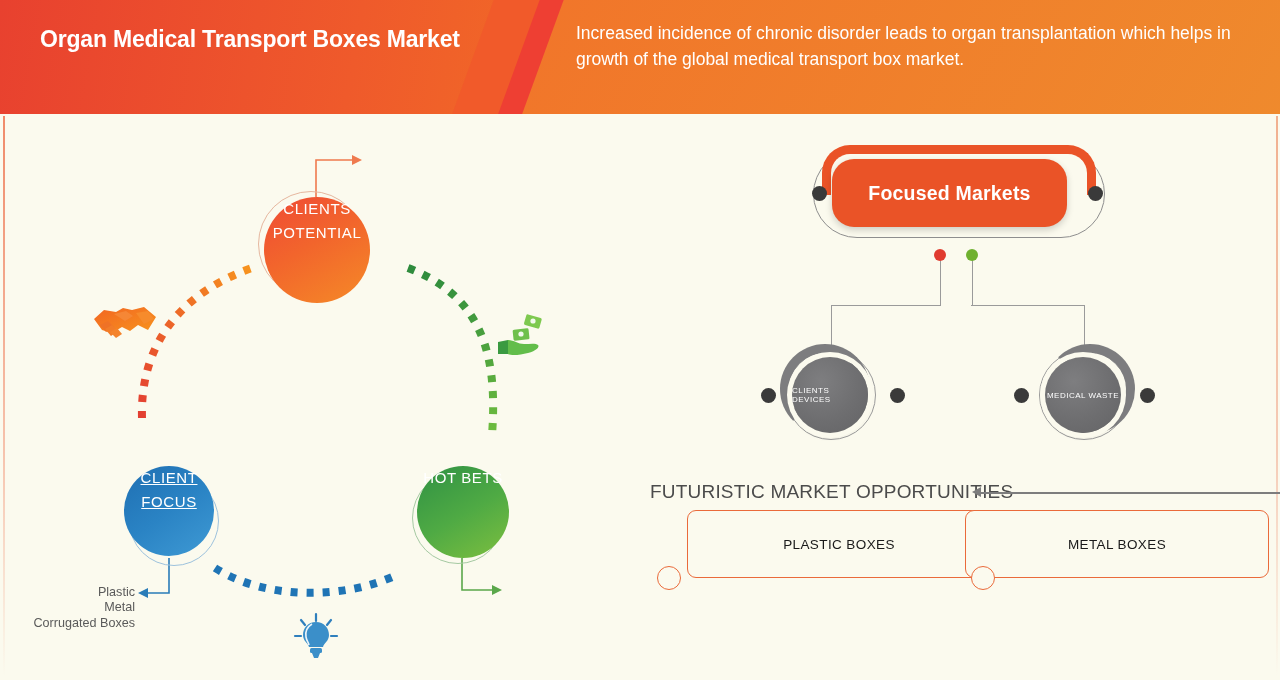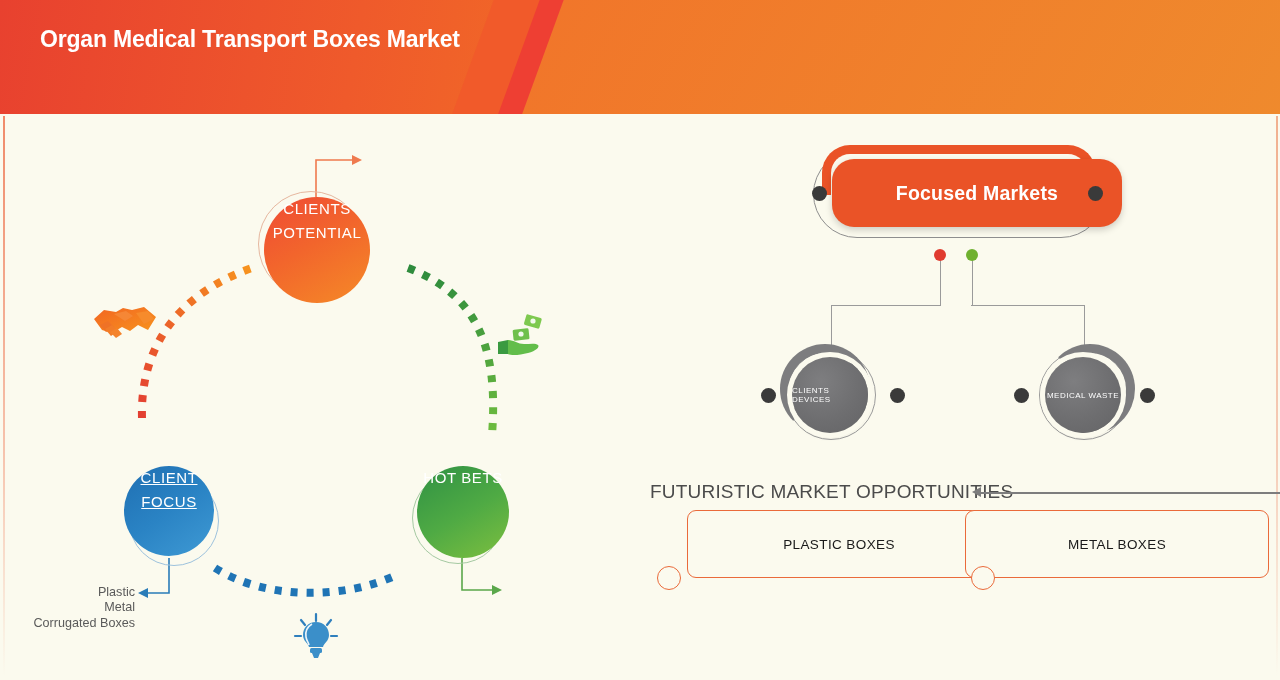--- a/index.html
+++ b/index.html
@@ -129,21 +129,21 @@
   }
   .fm-outline {
     position: absolute; left: 813px; top: 150px;
     width: 292px; height: 88px;
     border: 1.3px solid #8e8e8e;
     border-radius: 44px;
     z-index: 1;
   }
   .fm-box {
     position: absolute; left: 832px; top: 159px;
-    width: 290px; height: 68px;
+    width: 235px; height: 68px;
     background: #ea5327;
     border-radius: 22px;
     display: flex; align-items: center; justify-content: center;
     color: #fff; font-size: 19.5px; font-weight: bold;
     letter-spacing: .2px;
     box-shadow: 0 3px 7px rgba(0,0,0,.18);
     z-index: 3;
   }
   .dot-dark {
     position: absolute; width: 15px; height: 15px;
@@ -209,20 +209,21 @@
 <body>
 
 <div id="root">
 
   <div class="header">
     <div class="slash-a"></div>
     <div class="slash-b"></div>
     <div class="slash-c"></div>
   </div>
   <div class="header-title">Organ Medical Transport Boxes Market</div>
+  <div class="header-sub">Increased incidence of chronic disorder leads to organ transplantation which helps in growth of the global medical transport box market.</div>
 
   <div class="edge-left"></div>
   <div class="edge-right"></div>
 
   <svg class="svg-layer">
 
     <path d="M 142,418 C 140,350 175,295 252,268" fill="none" stroke="url(#gradOr)" stroke-width="8" stroke-dasharray="7 9" stroke-linecap="butt"></path>
 
     <path d="M 408,268 C 482,296 498,355 492,435" fill="none" stroke="url(#gradGr)" stroke-width="8" stroke-dasharray="7 9" stroke-linecap="butt"></path>
 

